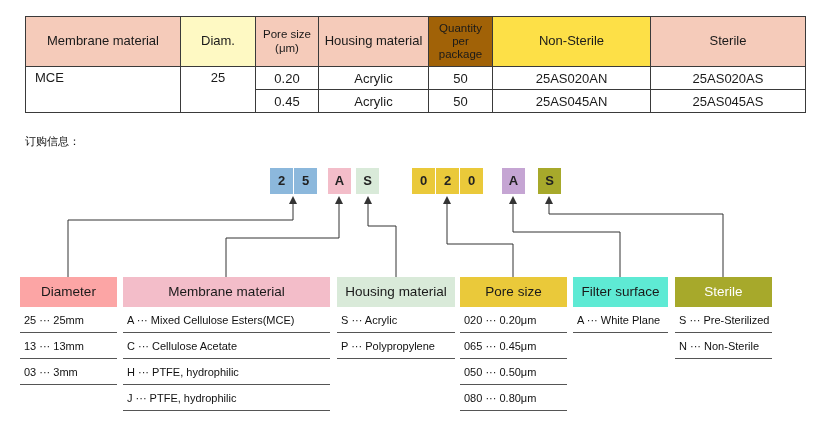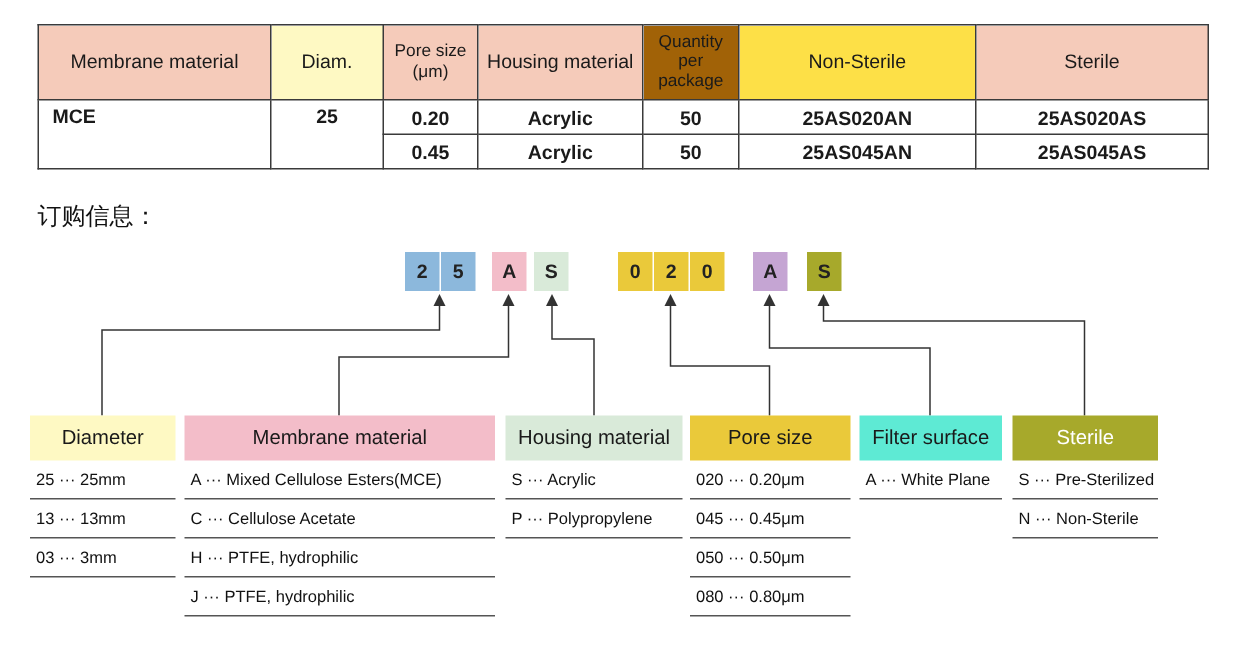--- a/index.html
+++ b/index.html
@@ -3,28 +3,28 @@
 <meta charset="utf-8">
 <style>
   * { margin:0; padding:0; box-sizing:border-box; }
   html,body { background:#fff; }
   body { font-family:"Liberation Sans", sans-serif; }
   .page { position:relative; width:825px; height:433px; background:#fff; overflow:hidden; }
 
   
   .spec-table-wrap { position:absolute; left:25px; top:16px; }
   table.spec { border-collapse:collapse; table-layout:fixed; width:780px; font-size:13px; color:#1a1a1a; }
-  table.spec th, table.spec td { border:1px solid #3a3a3a; overflow:hidden;font-weight:bold; }
+  table.spec th, table.spec td { border:1px solid #3a3a3a; overflow:hidden; }
   table.spec th { font-weight:normal; height:50px; text-align:center; vertical-align:middle; white-space:pre-line; line-height:1.15; }
   table.spec th.small { font-size:11.5px; }
   table.spec td { height:23px; text-align:center; vertical-align:middle; }
   table.spec td.left { text-align:left; padding-left:9px; }
   table.spec td.top { vertical-align:top; padding-top:3px; }
 
-  .order-label { position:absolute; left:25px; top:134px; font-size:16px; color:#111; }
+  .order-label { position:absolute; left:25px; top:134px; font-size:11px; color:#111; }
 
   
   .codebox { position:absolute; top:168px; width:23px; height:26px; line-height:26px;
              text-align:center; font-size:13px; font-weight:bold; color:#222; }
 
   
   .arrows { position:absolute; left:0; top:0; pointer-events:none; }
 
   
   .cat { position:absolute; top:277px; font-size:11px; color:#111; }
@@ -106,21 +106,21 @@
       <polygon points="289,204 297,204 293,196"></polygon>
       <polygon points="335,204 343,204 339,196"></polygon>
       <polygon points="364,204 372,204 368,196"></polygon>
       <polygon points="443,204 451,204 447,196"></polygon>
       <polygon points="509,204 517,204 513,196"></polygon>
       <polygon points="545,204 553,204 549,196"></polygon>
     </g>
   </svg>
 
   <div class="cat" style="left:20px;width:97px">
-    <div class="cat-header" style="background: #fef9c3;">Diameter</div>
+    <div class="cat-header" style="background: #fca5a5;">Diameter</div>
     <div class="cat-item">25 ··· 25mm</div>
     <div class="cat-item">13 ··· 13mm</div>
     <div class="cat-item">03 ···  3mm</div>
   </div>
 
   <div class="cat" style="left:123px;width:207px">
     <div class="cat-header" style="background: rgb(243, 189, 201);">Membrane material</div>
     <div class="cat-item">A ··· Mixed Cellulose Esters(MCE)</div>
     <div class="cat-item">C ··· Cellulose Acetate</div>
     <div class="cat-item">H ··· PTFE, hydrophilic</div>
@@ -129,21 +129,21 @@
 
   <div class="cat" style="left:337px;width:118px">
     <div class="cat-header" style="background: rgb(217, 234, 217);">Housing material</div>
     <div class="cat-item">S ··· Acrylic</div>
     <div class="cat-item">P ··· Polypropylene</div>
   </div>
 
   <div class="cat" style="left:460px;width:107px">
     <div class="cat-header" style="background: rgb(234, 201, 58);">Pore size</div>
     <div class="cat-item">020 ··· 0.20μm</div>
-    <div class="cat-item">045 ··· 0.45μm</div>
+    <div class="cat-item">065 ··· 0.45μm</div>
     <div class="cat-item">050 ··· 0.50μm</div>
     <div class="cat-item">080 ··· 0.80μm</div>
   </div>
 
   <div class="cat" style="left:573px;width:95px">
     <div class="cat-header" style="background: #5eead4;">Filter surface</div>
     <div class="cat-item">A ··· White Plane</div>
   </div>
 
   <div class="cat" style="left:675px;width:97px">

